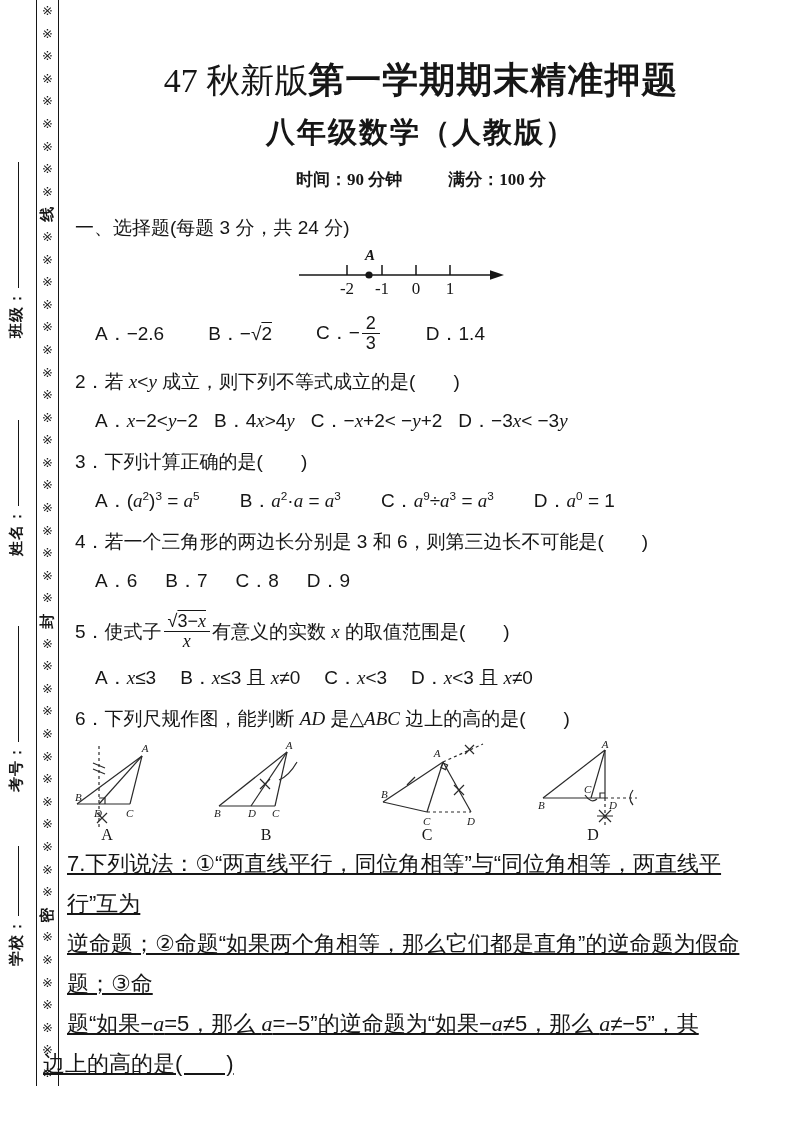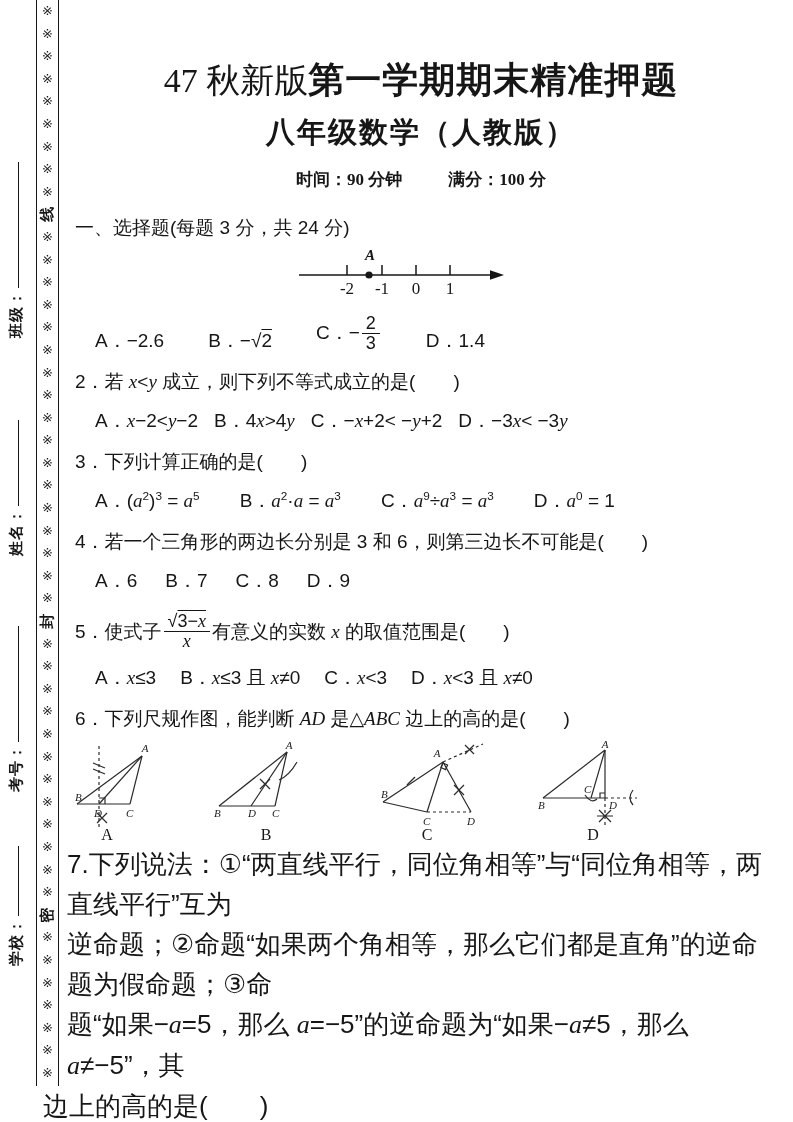--- a/index.html
+++ b/index.html
@@ -40,40 +40,40 @@
   .title{ text-align:center;margin-top:56px;white-space:nowrap;}
   .title-prefix{font-family:"Liberation Serif","DejaVu Serif",serif;font-weight:400;font-size:34px;}
   .title-main{font-weight:900;font-size:36px;letter-spacing:1px;}
   .subtitle{text-align:center;font-weight:800;font-size:29px;margin-top:8px;letter-spacing:2px;}
   .meta{display:flex;justify-content:center;gap:46px;margin-top:15px;
         font-family:"Liberation Serif","DejaVu Serif",serif;font-weight:700;font-size:17px;}
 
   .section-heading{margin-top:24px;font-size:20px;}
   .q{font-size:19px;line-height:26px;}
   .q-stem{margin-top:15px;}
-  .opts{display:flex;margin-top:13px;margin-left:20px;align-items:flex-end;}
+  .opts{display:flex;margin-top:13px;margin-left:20px;align-items:center;}
   .opts-q1{gap:44px;}
   .opts-q2{gap:16px;}
   .opts-q3{gap:40px;}
   .opts-q4{gap:28px;}
   .opts-q5{gap:24px;}
 
   .numberline-wrap{margin:6px 0 0 222px;height:54px;}
   .q5-stem{display:flex;align-items:center;margin-top:18px;}
   .q5-frac{font-size:18px;}
 
   .figrow{position:relative;height:104px;margin-top:8px;}
   .figrow svg{position:absolute;top:0;}
   .fig-a{left:0px;} .fig-b{left:136px;} .fig-c{left:306px;} .fig-d{left:460px;}
   .fig-lbl{font-family:"Liberation Serif","DejaVu Serif",serif;font-style:italic;font-size:11px;fill:#222;}
   .fig-cap{font-family:"Liberation Serif","DejaVu Serif",serif;font-size:16px;fill:#161616;}
   .tick-lbl{font-family:"Liberation Serif","DejaVu Serif",serif;font-size:17px;fill:#161616;}
   .pt-lbl{font-family:"Liberation Serif","DejaVu Serif",serif;font-style:italic;font-weight:700;font-size:15px;fill:#161616;}
 
-  .q7 p{margin:0 0 0 -8px;line-height:40px;font-size:26px;}
+  .q7 p{margin:0 0 0 -8px;line-height:40px;font-size:22px;text-decoration:underline;}
   .q7-last{margin-left:-32px !important;}
 </style>
 </head>
 <body>
 
 <div class="side-label sl-1">
   <span>班级：</span><span class="blank-line"></span>
 </div>
 <div class="side-label sl-2">
   <span>姓名：</span><span class="blank-line"></span>

